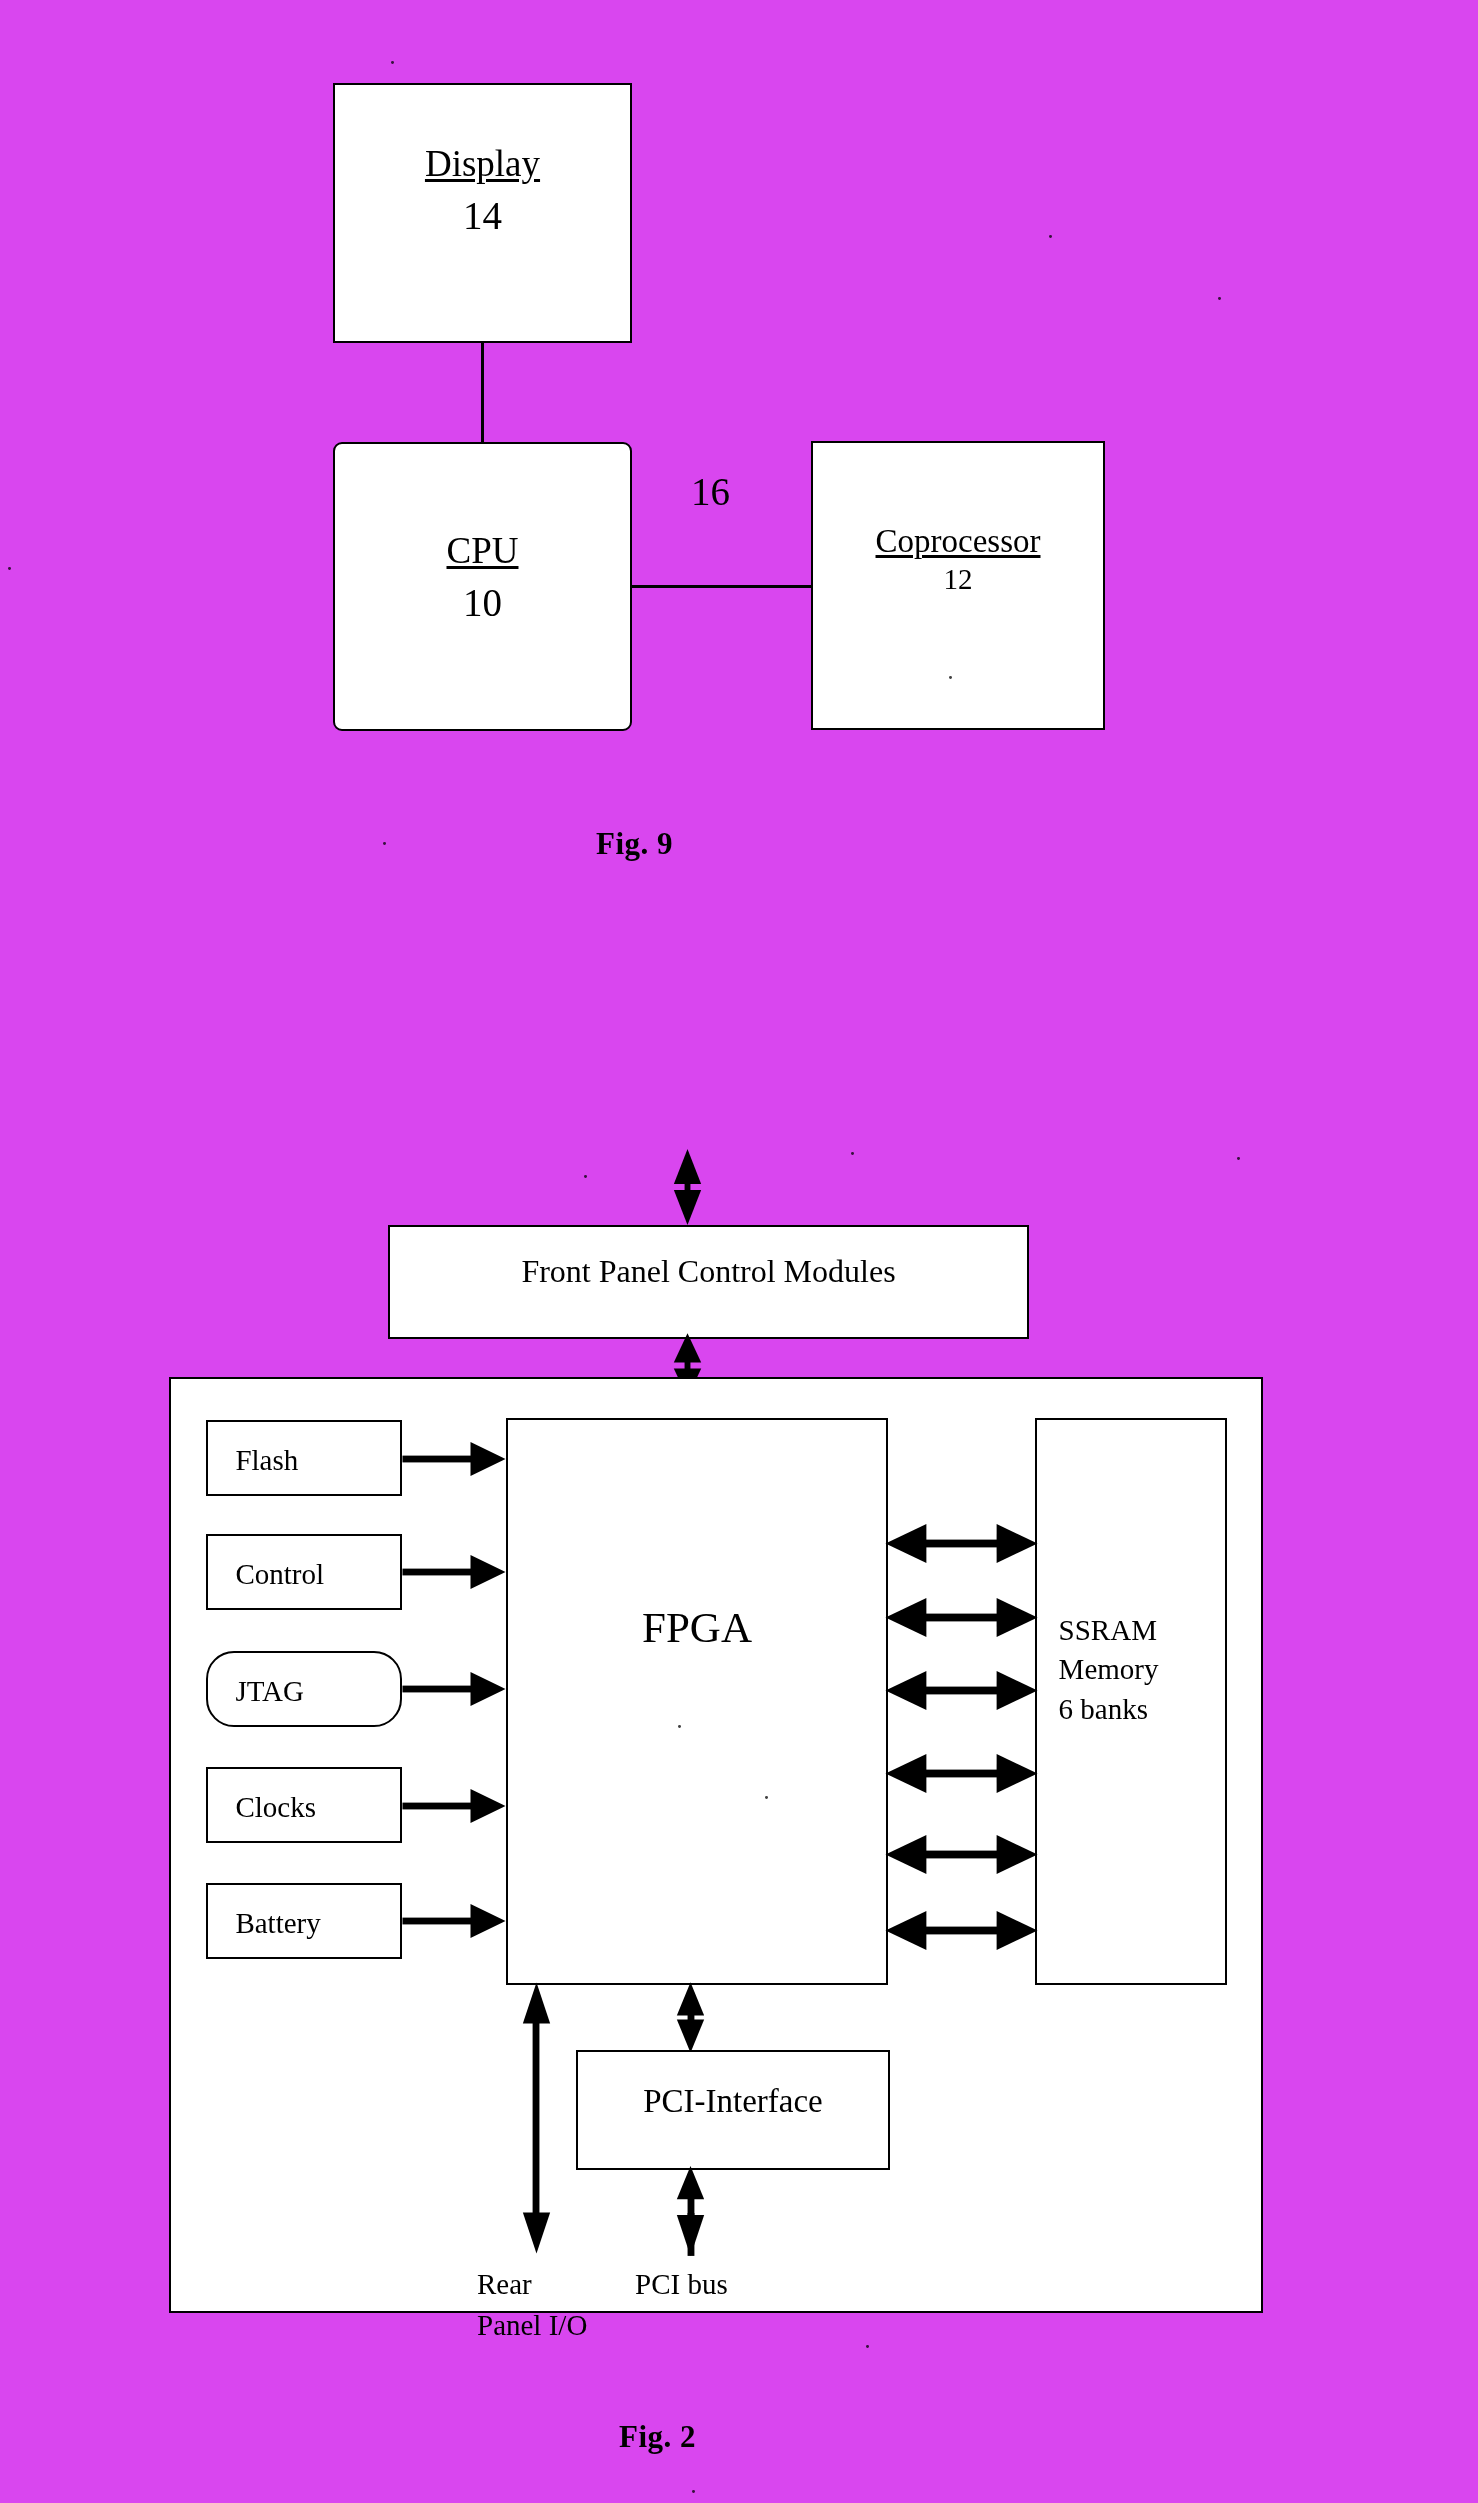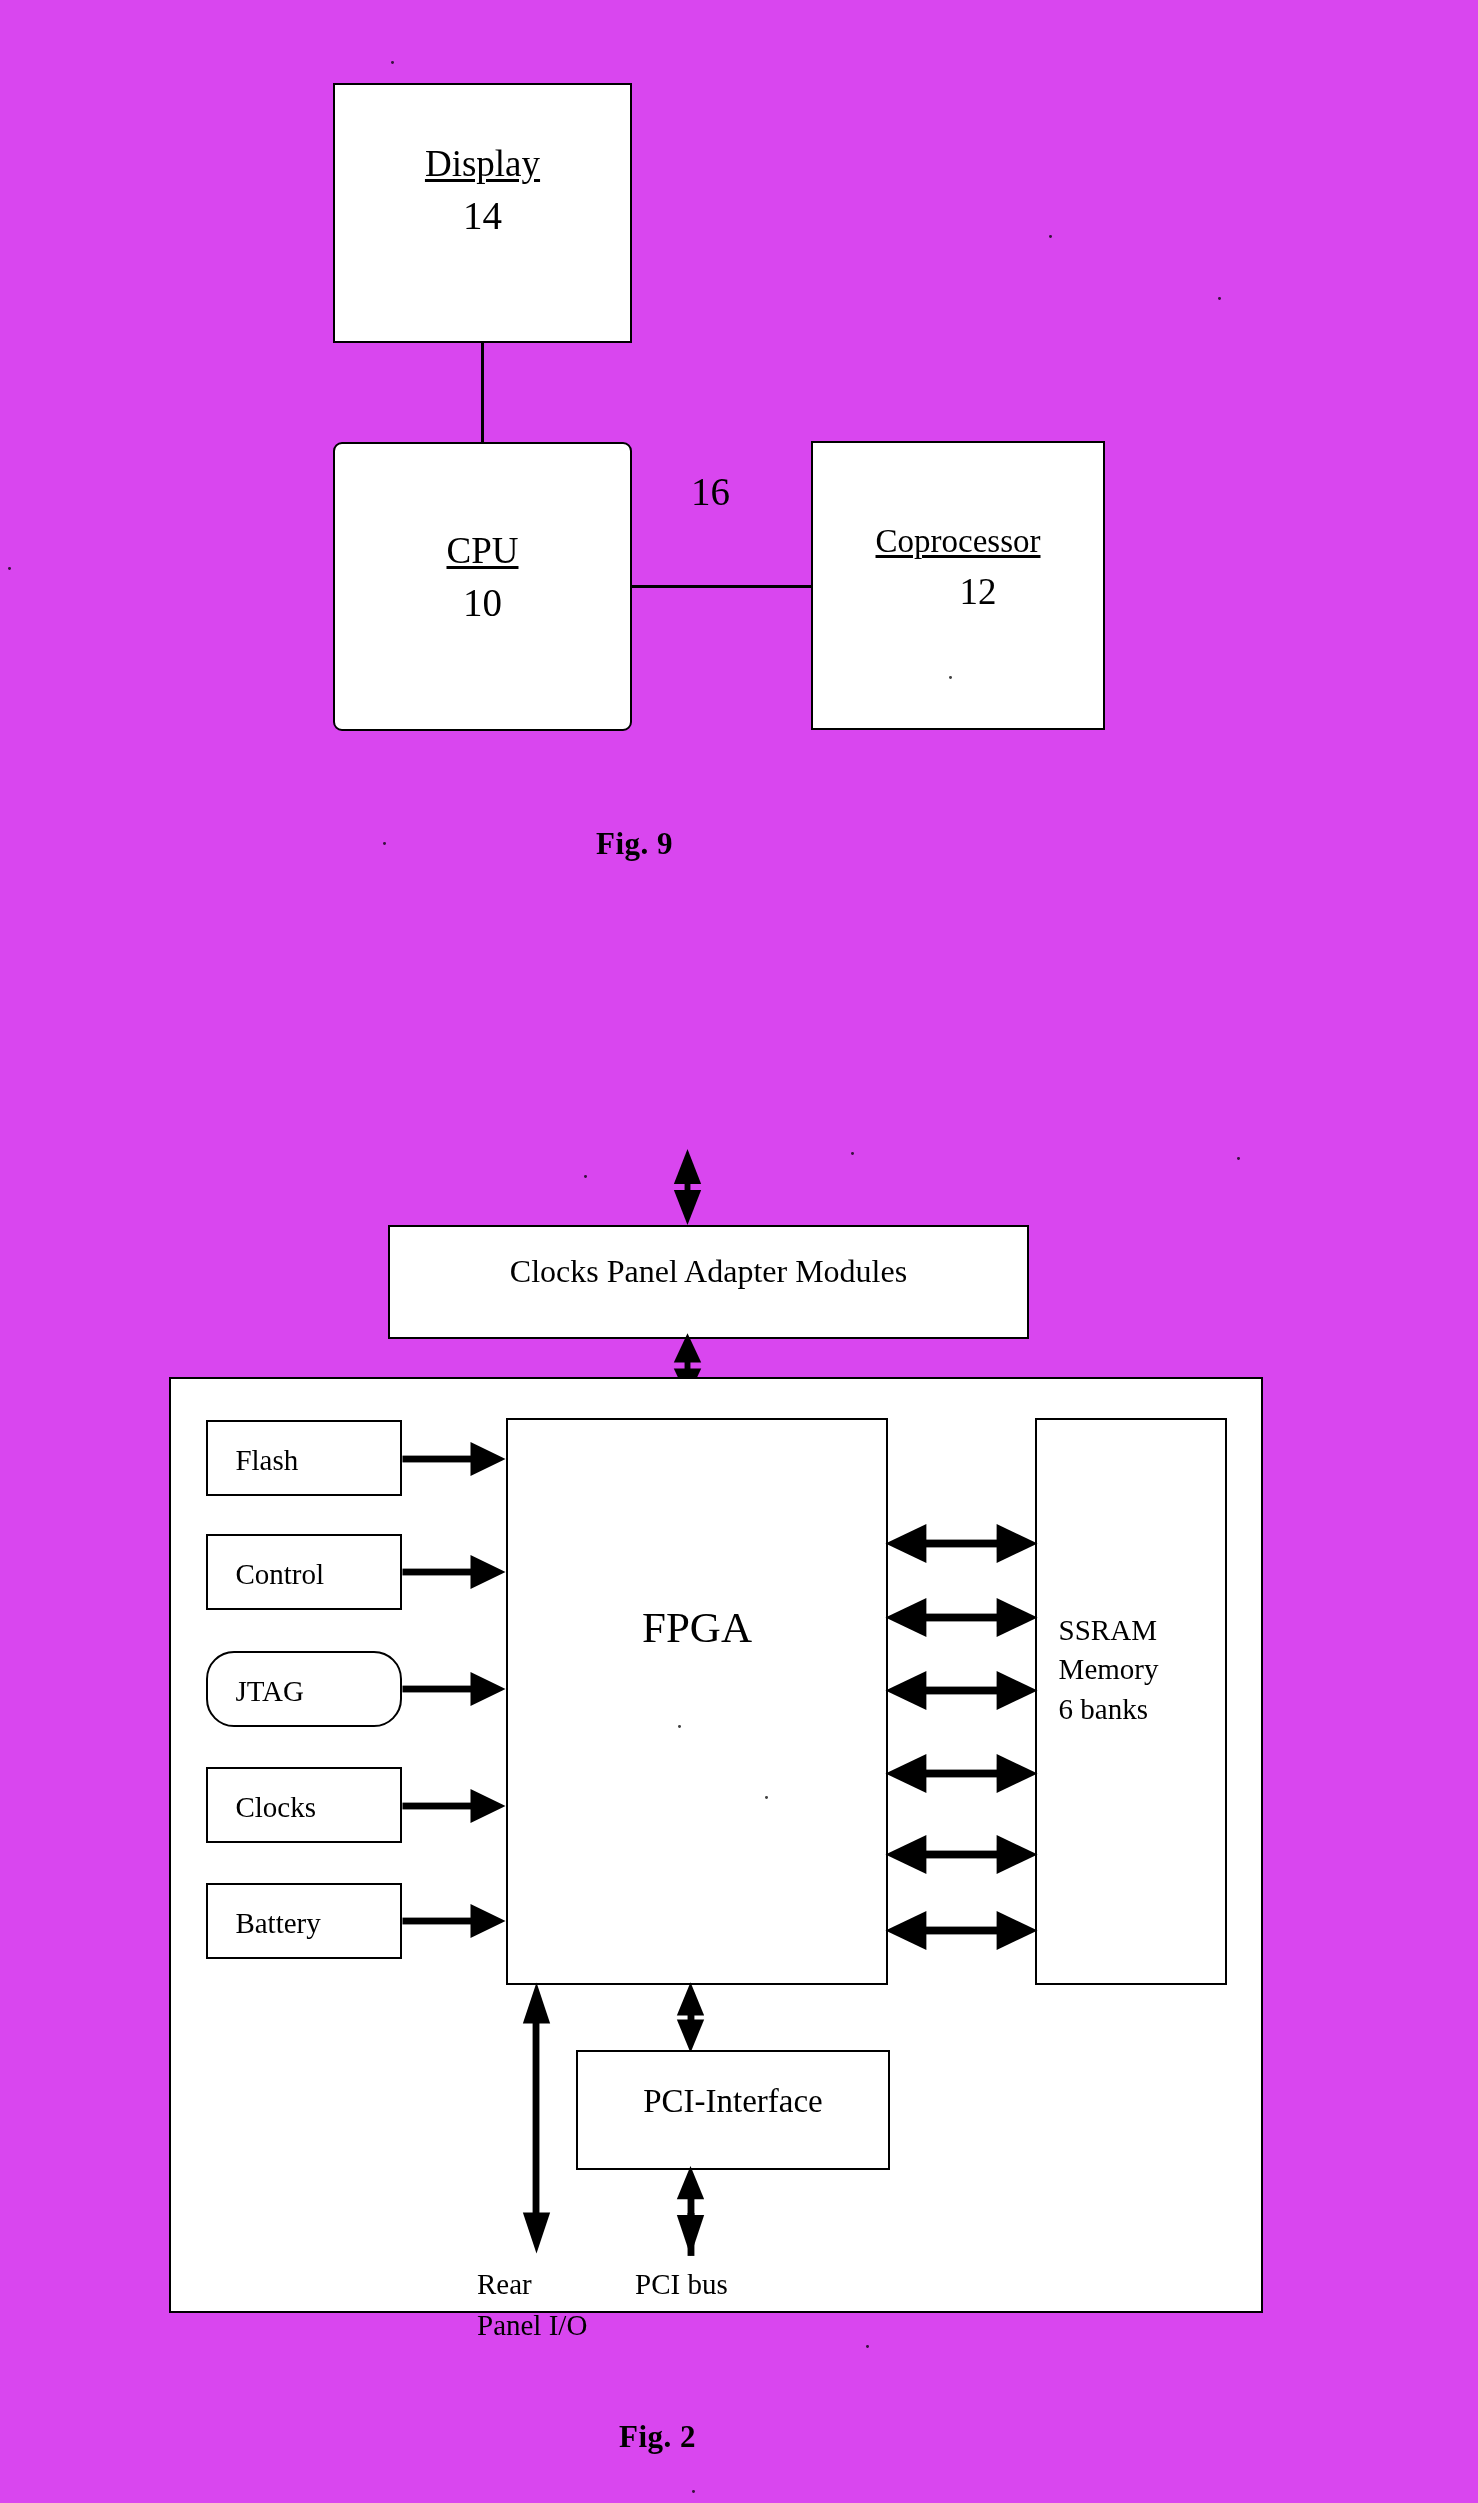--- a/index.html
+++ b/index.html
@@ -90,36 +90,36 @@
     <div class="box" style="left:333px; top:442px; width:299px; height:289px;border-radius:9px;">
       <div class="boxtext uline" style="top:85px; font-size:37px;">CPU</div>
       <div class="boxtext" style="top:136px; font-size:39px;">10</div>
     </div>
 
     <div class="line-h" style="left:630px; top:585px; width:182px;"></div>
     <div class="lbl" style="left:691px; top:469px; font-size:39px;">16</div>
 
     <div class="box" style="left:811px; top:441px; width:294px; height:289px;">
       <div class="boxtext uline" style="top:80px; font-size:33px;">Coprocessor</div>
-      <div class="boxtext" style="top:127px; font-size:37px;padding-left:20px;">12</div>
+      <div class="boxtext" style="top:120px; font-size:29px;">12</div>
     </div>
 
     <div class="fig-cap" style="left:596px; top:826px;">Fig. 9</div>
   </div>
 
   <div>
 
     <svg style="position:absolute; left:664px; top:1149px;" width="47" height="76" viewBox="0 0 48 78">
       <polygon points="24,0 38,36 10,36" fill="#000"></polygon>
       <polygon points="24,78 38,42 10,42" fill="#000"></polygon>
       <rect x="21" y="30" width="6" height="18" fill="#000"></rect>
     </svg>
 
     <div class="box-thin" style="left:388px; top:1225px; width:641px; height:114px;">
-      <div class="boxtext" style="top:25.5px; font-size:32px;">Clocks Panel Adapter Modules</div>
+      <div class="boxtext" style="top:25.5px; font-size:32px;">Front Panel Control Modules</div>
     </div>
 
     <svg style="position:absolute; left:664px; top:1333px;" width="47" height="65" viewBox="0 0 48 66">
       <polygon points="24,0 38,30 10,30" fill="#000"></polygon>
       <polygon points="24,66 38,36 10,36" fill="#000"></polygon>
       <rect x="21" y="25" width="6" height="16" fill="#000"></rect>
     </svg>
 
     <div class="box-thin" style="left:169px; top:1377px; width:1094px; height:936px;"></div>
 

